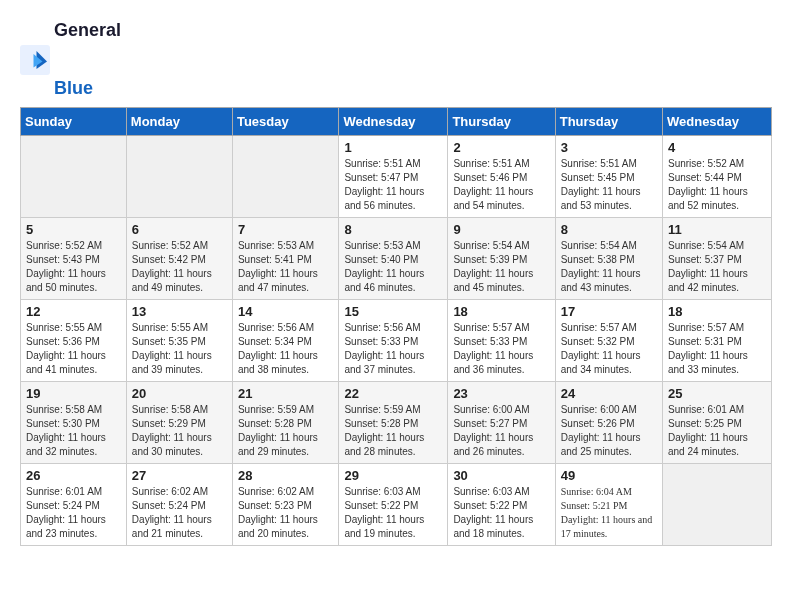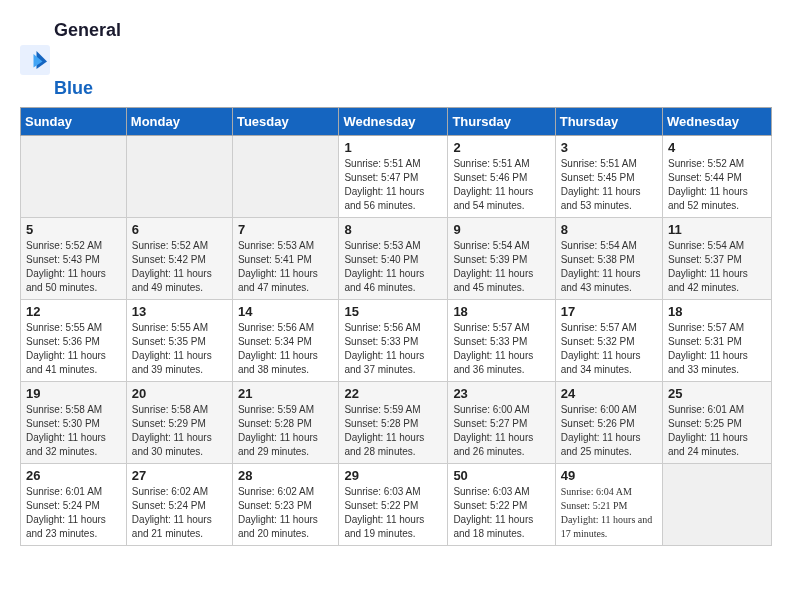--- a/index.html
+++ b/index.html
@@ -306,21 +306,21 @@
 Sunset: 5:23 PM
 Daylight: 11 hours and 20 minutes.</div>
           </td>
           <td>
             <span class="day-num">29</span>
             <div class="day-info" style="white-space: pre-line;">Sunrise: 6:03 AM
 Sunset: 5:22 PM
 Daylight: 11 hours and 19 minutes.</div>
           </td>
           <td>
-            <span class="day-num">50</span>
+            <span class="day-num">30</span>
             <div class="day-info" style="white-space: pre-line;">Sunrise: 6:03 AM
 Sunset: 5:22 PM
 Daylight: 11 hours and 18 minutes.</div>
           </td>
           <td>
             <span class="day-num">49</span>
             <div class="day-info" style="white-space: pre-line; font-family: Liberation Serif, serif;">Sunrise: 6:04 AM
 Sunset: 5:21 PM
 Daylight: 11 hours and 17 minutes.</div>
           </td>

